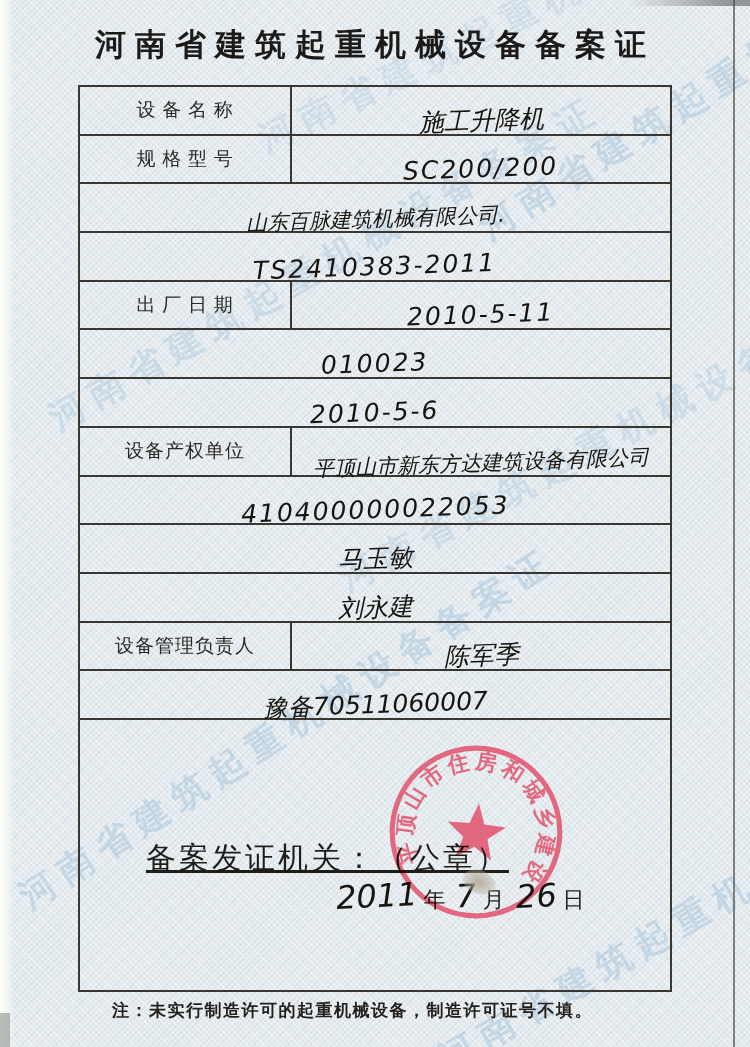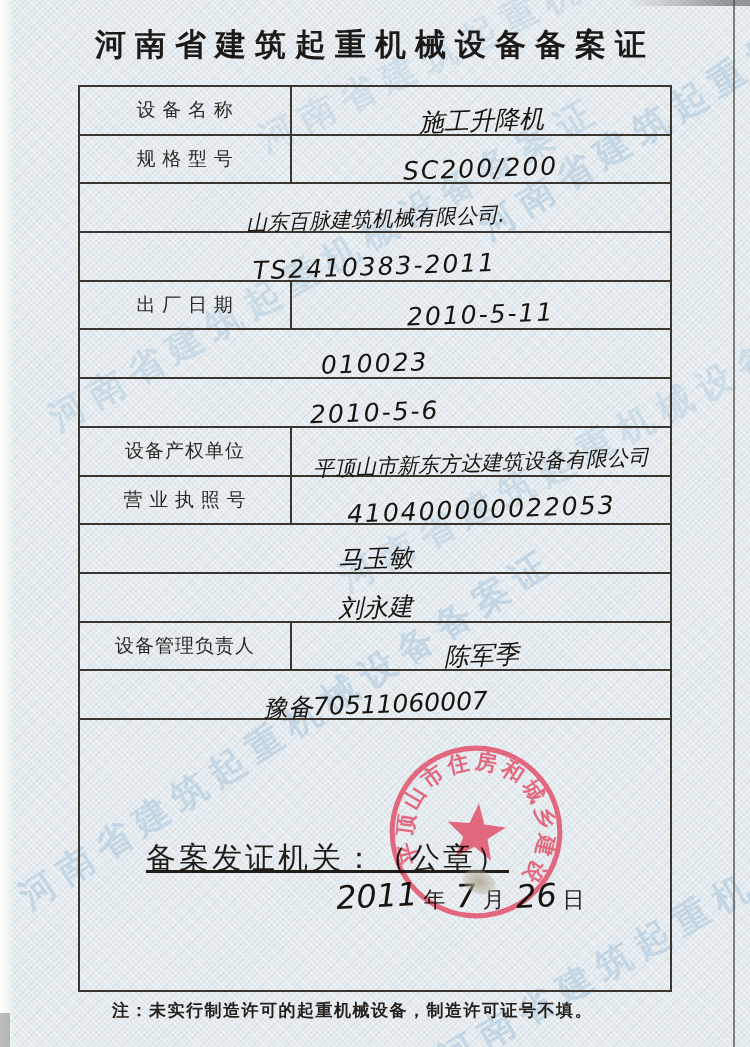--- a/index.html
+++ b/index.html
@@ -117,21 +117,20 @@
             <span class="hand num">2010-5-6</span>
           </div>
       </div>
       <div class="row">
         <div class="cell-label">设备产权单位</div>
         <div class="cell-value">
             <span class="hand small">平顶山市新东方达建筑设备有限公司</span>
           </div>
       </div>
       <div class="row">
-        <div class="cell-label">营 业 执 照 号</div>
         <div class="cell-value">
             <span class="hand num">410400000022053</span>
           </div>
       </div>
       <div class="row">
         <div class="cell-value">
             <span class="hand">马玉敏</span>
           </div>
       </div>
       <div class="row">

